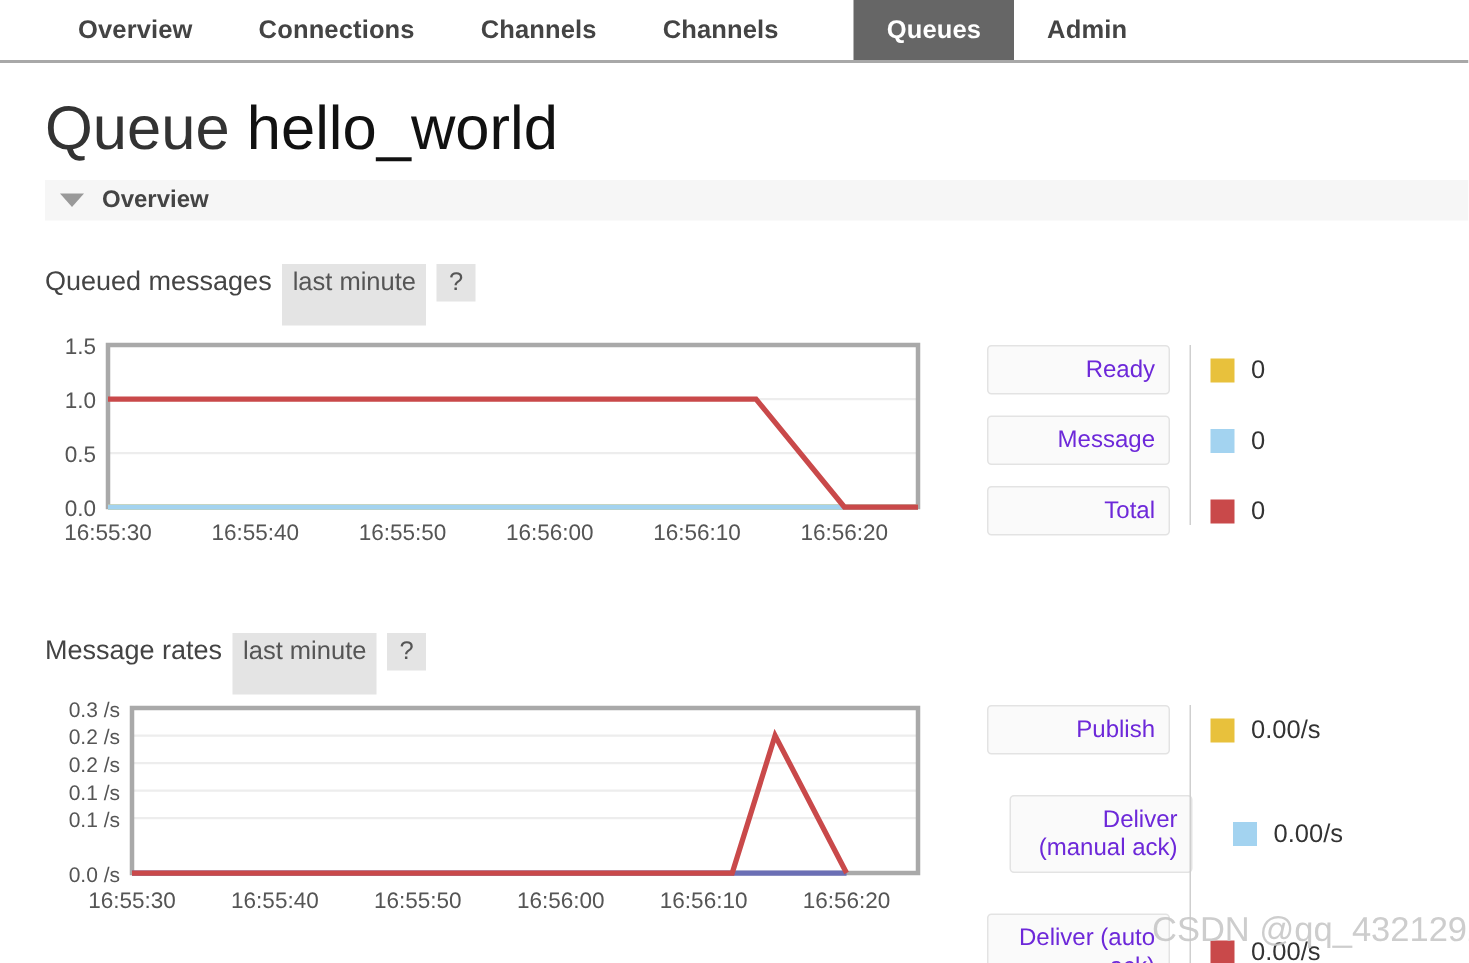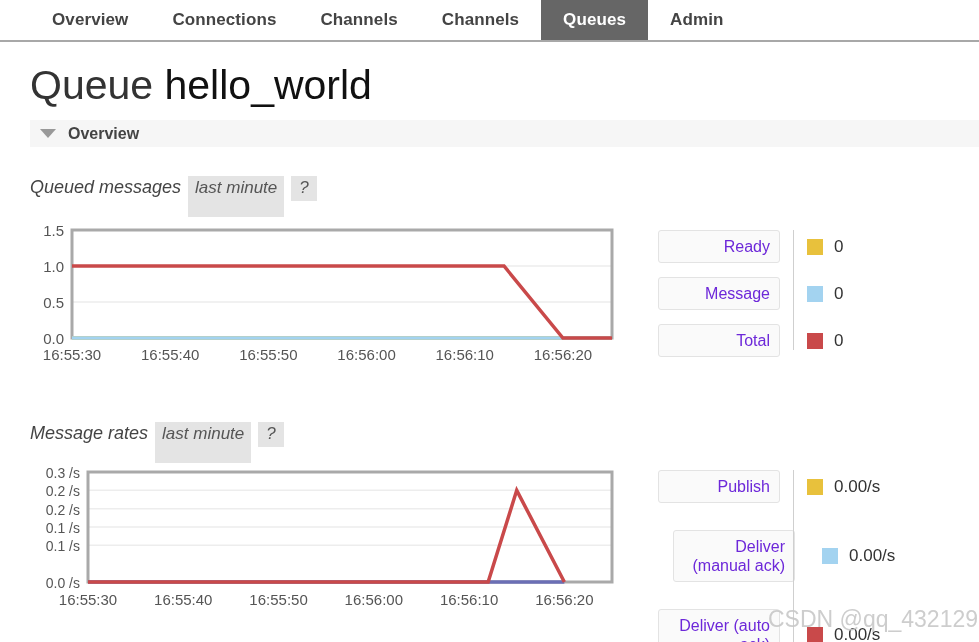--- a/index.html
+++ b/index.html
@@ -38,20 +38,21 @@
     font-weight: bold;
     color: #444444;
     letter-spacing: 0.1px;
     cursor: pointer;
     user-select: none;
     box-sizing: border-box;
   }
   .nav-tab.active {
     background: #666666;
     color: #ffffff;
+    margin-left: 28px;
   }
 
   
   #page-title {
     position: absolute;
     left: 30px;
     top: 62px;
     font-size: 41px;
     font-weight: normal;
     color: #333333;
@@ -91,21 +92,20 @@
   }
 
   
   .subsection-head {
     position: absolute;
     left: 30px;
     display: flex;
     align-items: baseline;
     height: 26px;
     white-space: nowrap;
-    font-style: italic;
   }
   .subsection-title {
     font-size: 18px;
     color: #444444;
     margin-right: 7px;
   }
   .period-badge {
     font-size: 17px;
     color: #555555;
     background: #e4e4e4;

